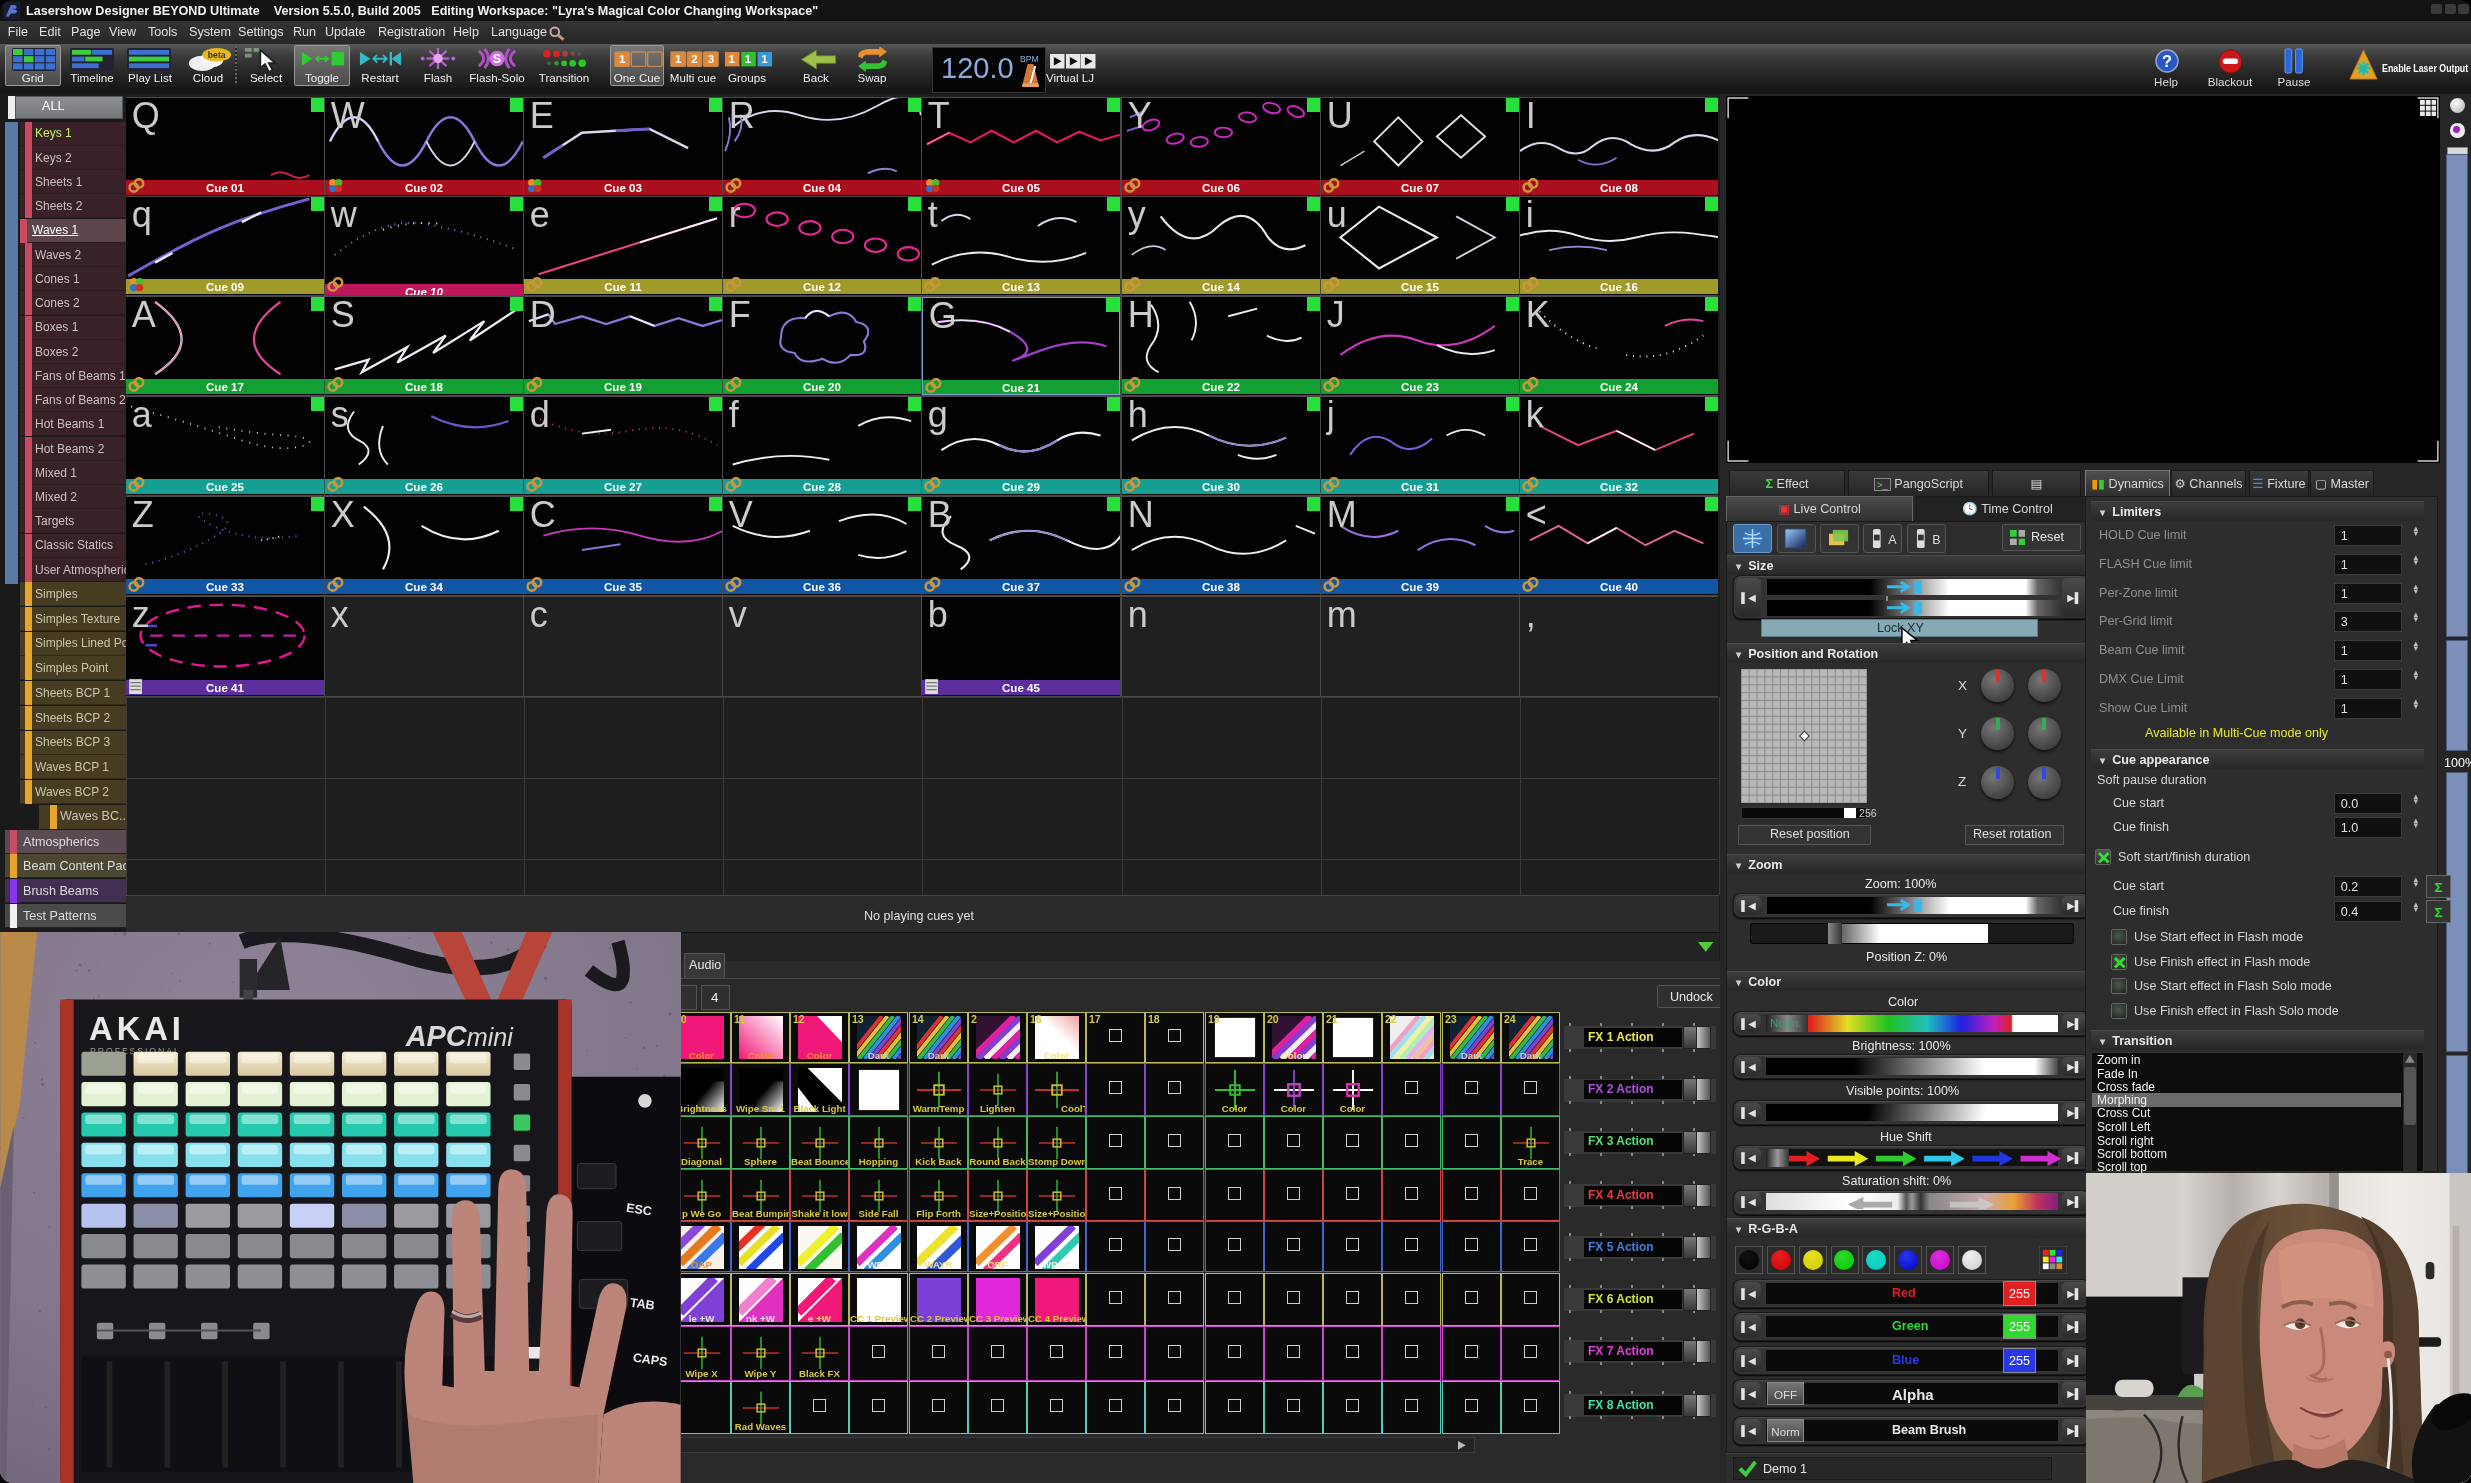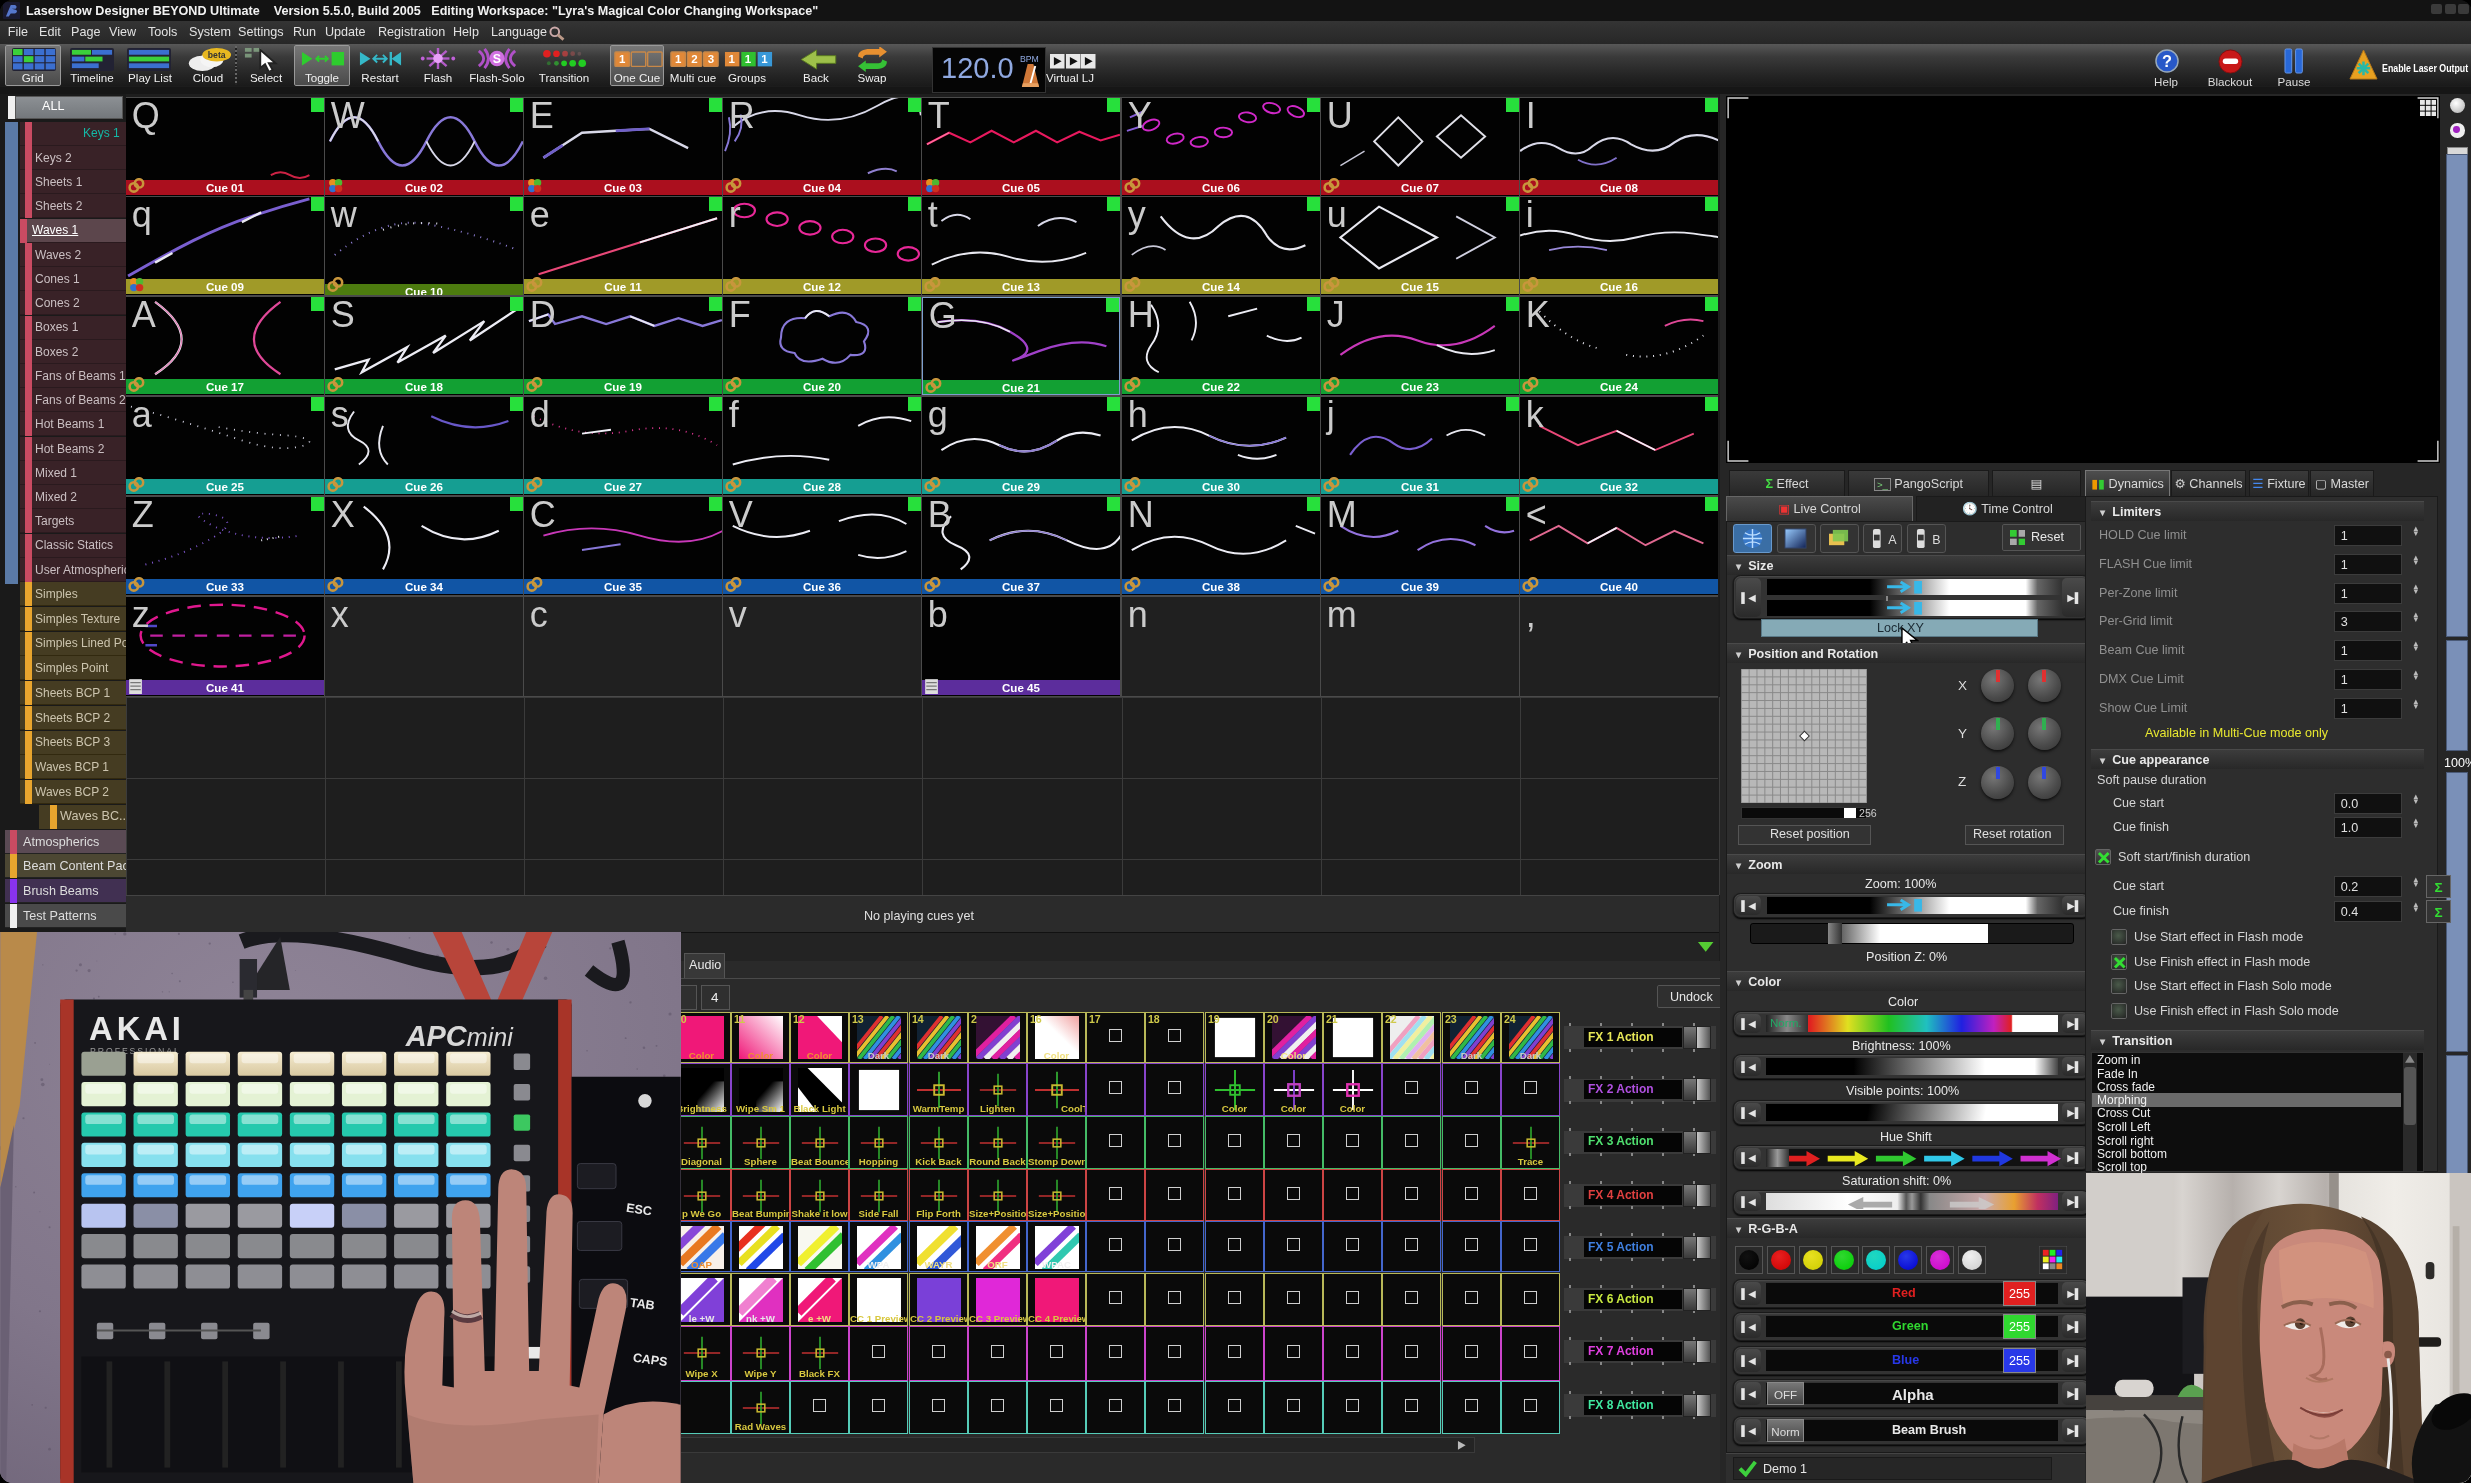--- a/index.html
+++ b/index.html
@@ -242,21 +242,21 @@
       </g>
     </svg>
     <div class="lbl" style="left:2382px;top:61px;font-size:11.6px;font-weight:bold;color:#fff;transform:scaleX(0.76);transform-origin:0 0;">Enable Laser Output</div>
     <div class="abs" style="left:0;top:94px;width:126px;height:838px;background:#1a1a1a;"></div>
     <div class="abs" style="left:7.7px;top:96px;width:7.7px;height:23px;background:#f0f0f0;"></div>
     <div class="abs" style="left:15.4px;top:96px;width:108px;height:23px;background:linear-gradient(#8c9094,#74787c);border:1px solid #555;"></div>
     <div class="lbl" style="left:42px;top:99px;font-size:12.6px;color:#fff;">ALL</div>
     <div class="abs" style="left:4.8px;top:122px;width:13.5px;height:462px;background:#5a7aa6;"></div>
     <div class="abs" style="left:20px;top:122px;width:106px;height:24px;background:#392227;border-bottom:1px solid #2a1a1e;"></div>
     <div class="abs" style="left:25px;top:122px;width:6.8px;height:24px;background:#c94b62;"></div>
-    <div class="lbl" style="left:35px;top:126px;font-size:12px;color:#14b8a6;margin-left:48px;">Keys 1</div>
+    <div class="lbl" style="left:35px;top:126px;font-size:12px;color:#bef264;">Keys 1</div>
     <div class="abs" style="left:20px;top:146px;width:106px;height:24px;background:#392227;border-bottom:1px solid #2a1a1e;"></div>
     <div class="abs" style="left:25px;top:146px;width:6.8px;height:24px;background:#c94b62;"></div>
     <div class="lbl" style="left:35px;top:151px;font-size:12px;color:#cabfc2;">Keys 2</div>
     <div class="abs" style="left:20px;top:170px;width:106px;height:24px;background:#392227;border-bottom:1px solid #2a1a1e;"></div>
     <div class="abs" style="left:25px;top:170px;width:6.8px;height:24px;background:#c94b62;"></div>
     <div class="lbl" style="left:35px;top:175px;font-size:12px;color:#cabfc2;">Sheets 1</div>
     <div class="abs" style="left:20px;top:194px;width:106px;height:24px;background:#392227;border-bottom:1px solid #2a1a1e;"></div>
     <div class="abs" style="left:25px;top:194px;width:6.8px;height:24px;background:#c94b62;"></div>
     <div class="lbl" style="left:35px;top:199px;font-size:12px;color:#cabfc2;">Sheets 2</div>
     <div class="abs" style="left:20px;top:219px;width:106px;height:24px;background:#5c464c;border-bottom:1px solid #2a1a1e;"></div>
@@ -503,21 +503,21 @@
         <circle cx="10" cy="9" r="3.2" fill="#d03020"></circle>
       </svg>
     </div>
     <div class="cell" style="left:325px;top:197px;width:198px;height:98px;background:#020202;">
       <svg class="abs" style="left:0;top:0" width="198" height="82" viewBox="0 0 205 85">
         <path d="M10 60 Q60 20 105 28 T200 55" fill="none" stroke="#9080d8" stroke-width="2" stroke-dasharray="1 6"></path>
         <path d="M60 34 Q90 24 120 28" fill="none" stroke="#e8e8f0" stroke-width="2" stroke-dasharray="1 7"></path>
       </svg>
       <div class="cletter">w</div>
       <div class="gsq" style="right:0;"></div>
-      <div class="cbar" style="top:87px;background:#4d7c0f;">Cue 10</div>
+      <div class="cbar" style="top:87px;background:#be185d;font-style:italic;">Cue 10</div>
       <svg class="ring" style="top:80px;" viewBox="0 0 15 13">
         <g fill="none" stroke="#c8963c" stroke-width="2.2">
           <circle cx="5" cy="8" r="3.6"></circle>
           <circle cx="9.5" cy="4.5" r="3.6"></circle>
         </g>
       </svg>
     </div>
     <div class="cell" style="left:524px;top:197px;width:198px;height:98px;background:#020202;">
       <svg class="abs" style="left:0;top:0" width="198" height="82" viewBox="0 0 205 85">
         <path d="M15 80 L200 22" fill="none" stroke="#e84878" stroke-width="2.2"></path>

